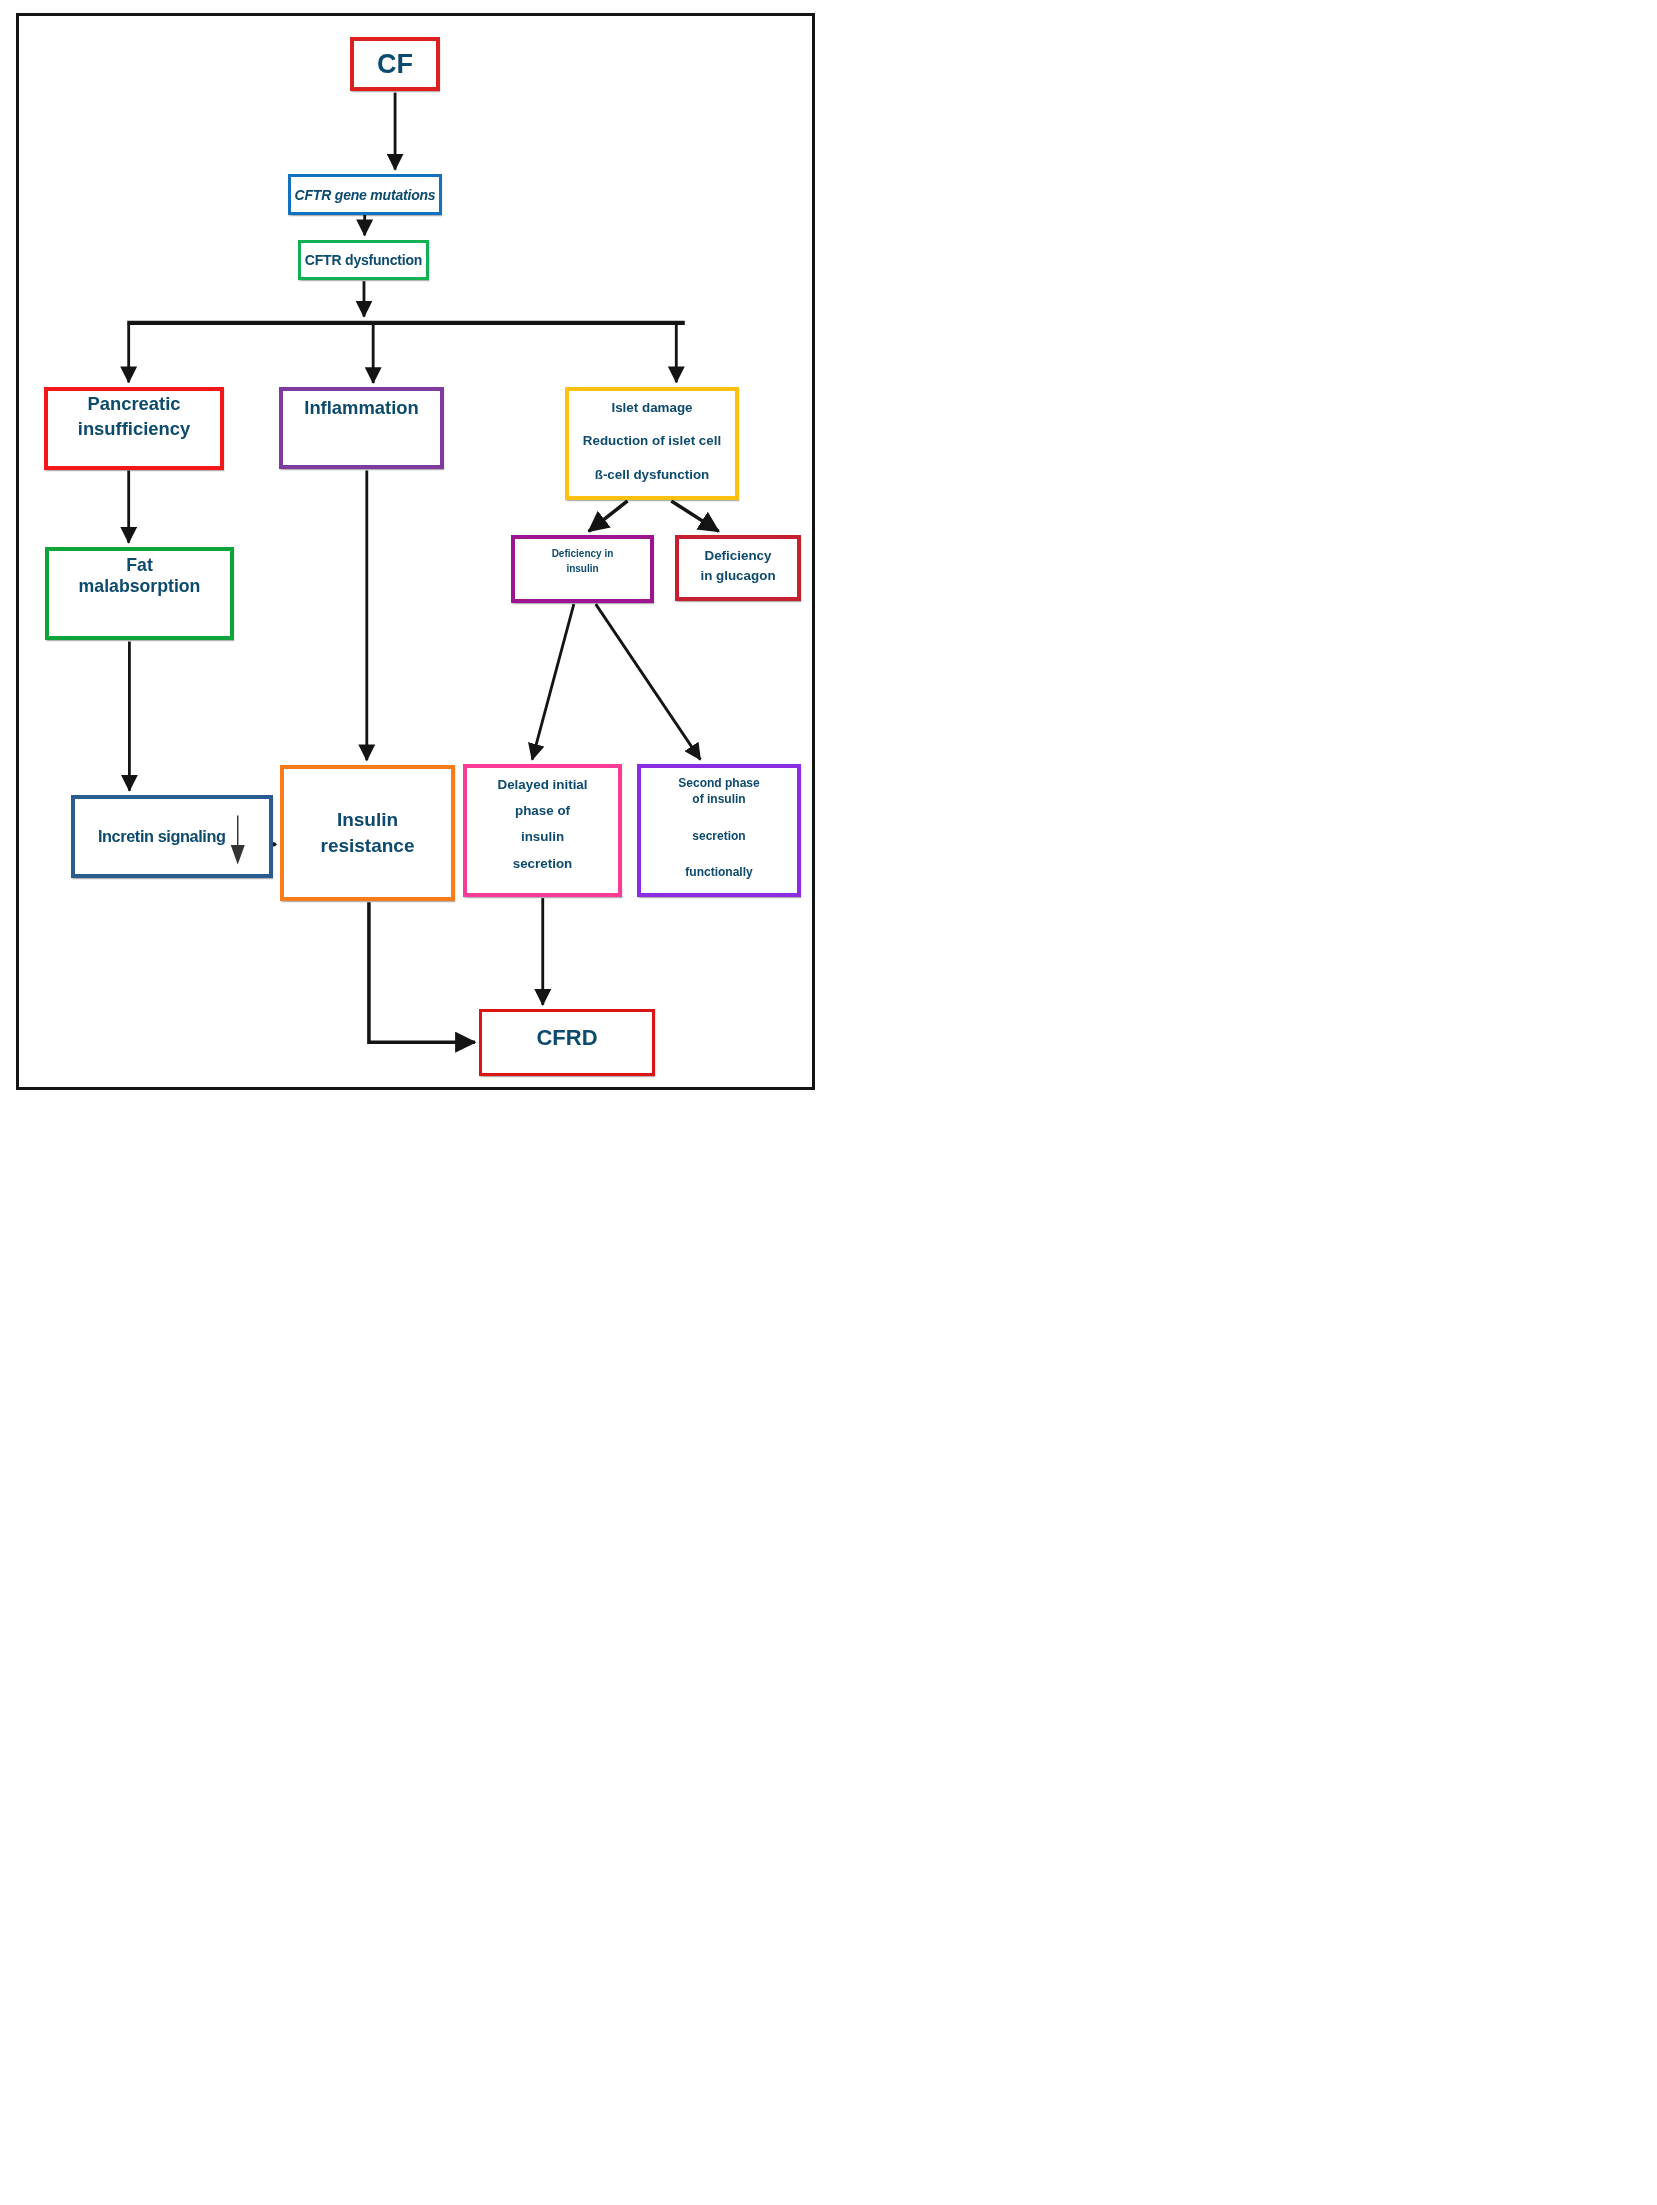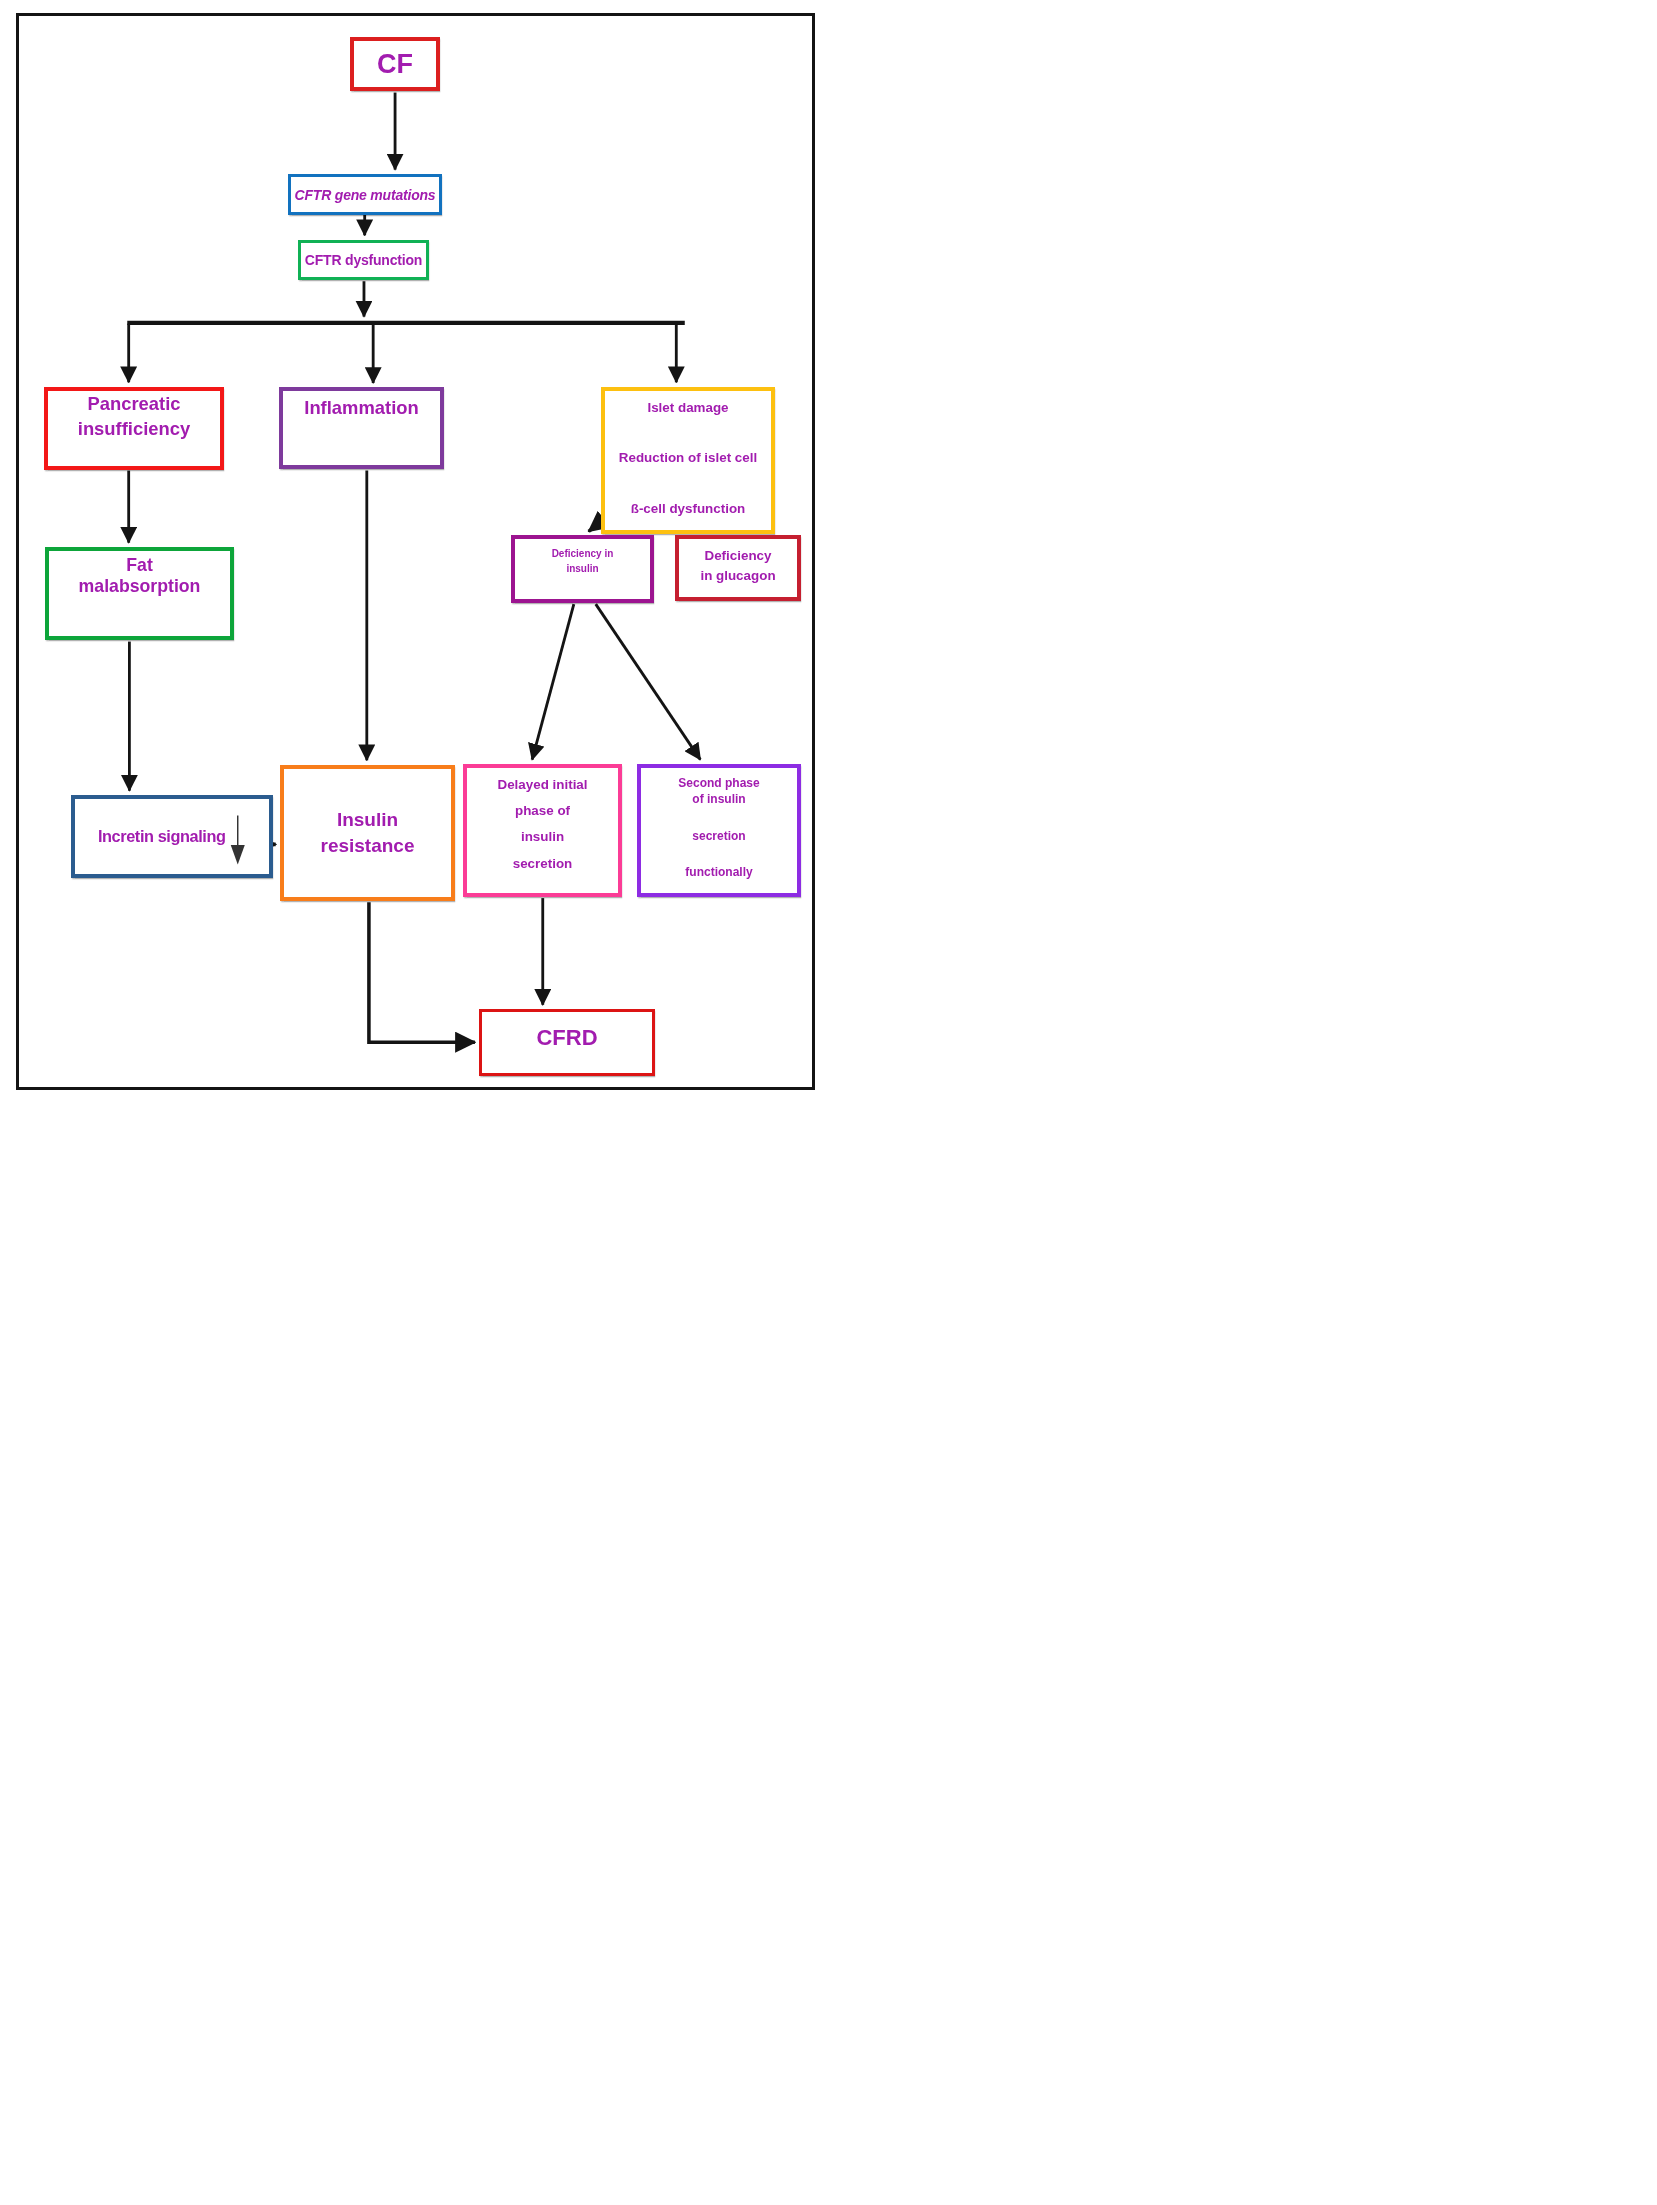--- a/index.html
+++ b/index.html
@@ -10,21 +10,21 @@
     font-family:"Liberation Sans","DejaVu Sans",sans-serif;
     overflow:hidden;
   }
   #frame{
     position:absolute;left:15.5px;top:13.4px;width:799px;height:1077px;
     border:3.5px solid #141414;box-sizing:border-box;background:transparent;
   }
   #connectors{position:absolute;left:0;top:0;z-index:1;}
   .node{
     position:absolute;z-index:2;box-sizing:border-box;
-    background:#ffffff;color:#a21caf;font-weight:bold;text-align:center;
+    background:#ffffff;color:#0c4a6e;font-weight:bold;text-align:center;
     display:flex;flex-direction:column;align-items:center;
     box-shadow:1.4px 2.1px 1.4px rgba(0,0,0,0.30);
   }
   .node span{display:block;}
   .v-center{justify-content:center;}
   .v-top{justify-content:flex-start;}
   .row{flex-direction:row;justify-content:center;align-items:center;margin-left:48px;}
   .tight span{line-height:1.35;}
 </style>
 </head>
@@ -73,21 +73,21 @@
 
   <div class="node v-top tight" style="left:44px;top:387px;width:180px;height:83px;border:4.2px solid #f31717;font-size:18.4px;padding-top:1px;">
     <span>Pancreatic</span>
     <span>insufficiency</span>
   </div>
 
   <div class="node v-top" style="left:279px;top:387px;width:165px;height:82px;border:4.2px solid #7e3a9c;font-size:18.4px;padding-top:5.7px;">
     <span>Inflammation</span>
   </div>
 
-  <div class="node" style="left:565px;top:387px;width:174px;height:147px;border:4.2px solid #fdc010;font-size:13.4px;padding:8.5px 2.8px 14px 2.8px;justify-content:space-between;margin-left:36px;">
+  <div class="node" style="left:565px;top:387px;width:174px;height:113px;border:4.2px solid #fdc010;font-size:13.4px;padding:8.5px 2.8px 14px 2.8px;justify-content:space-between;">
     <span>Islet damage</span>
     <span>Reduction of islet cell</span>
     <span>ß-cell dysfunction</span>
   </div>
 
   <div class="node v-top" style="left:511px;top:535px;width:143px;height:68px;border:4.2px solid #9c1490;font-size:10px;padding-top:7px;line-height:1.5;">
     <span>Deficiency in</span>
     <span>insulin</span>
   </div>
 

